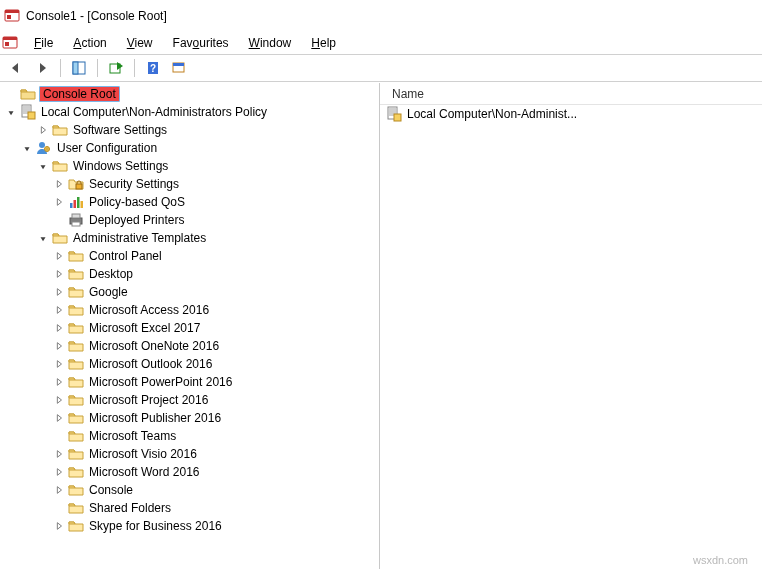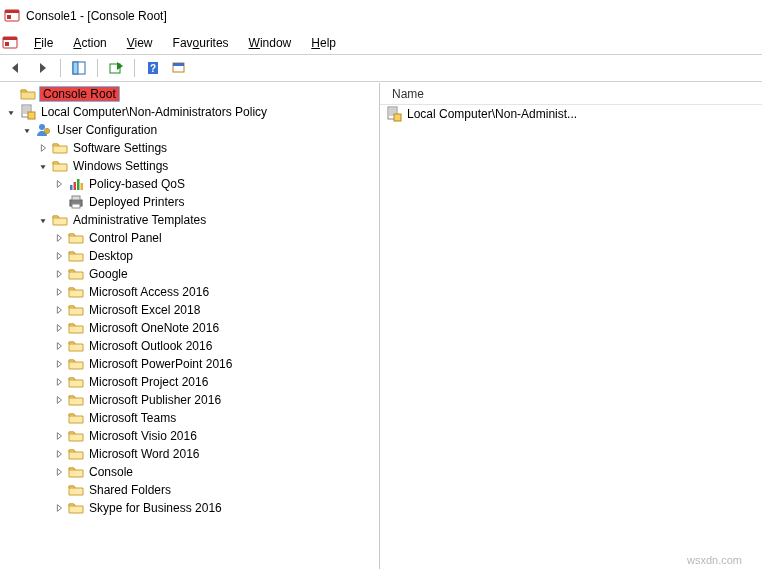--- a/index.html
+++ b/index.html
@@ -126,21 +126,21 @@
     height: 16px;
     display: inline-flex;
     align-items: center;
     justify-content: center;
     flex-shrink: 0;
   }
   .indent { display: inline-block; height: 1px; }
   .watermark {
     position: absolute;
     bottom: 3px;
-    right: 20px;
+    right: 14px;
     font-size: 11px;
     color: #b8b8b8;
   }
 </style>
 </head>
 <body>
 
 <div class="titlebar">
   <span class="icon">
     <svg viewBox="0 0 16 16" width="16" height="16">
@@ -233,65 +233,81 @@
     <span class="icon">
             <svg viewBox="0 0 16 16" width="16" height="16">
               <rect x="2" y="1" width="9" height="12" fill="#fff" stroke="#888"></rect>
               <path d="M3 3h7M3 5h7M3 7h7M3 9h5" stroke="#888" stroke-width="0.8"></path>
               <rect x="8" y="8" width="7" height="7" fill="#f6d060" stroke="#b88a20"></rect>
             </svg>
           </span>
     <span class="label">Local Computer\Non-Administrators Policy</span>
   </div>
         <div class="node">
+    <span class="indent" style="width:32px"></span>
+    <span class="expander">
+            <svg viewBox="0 0 12 12" width="10" height="10">
+              <path d="M4 2 L9 6 L4 10 Z" fill="none" stroke="#808080" stroke-width="1.2"></path>
+            </svg>
+          </span>
+    <span class="icon">
+            <svg viewBox="0 0 16 16" width="16" height="16">
+              <path d="M1 4h5l1 2h8v7H1z" fill="#ffe9a8" stroke="#c9a23a"></path>
+              <path d="M1 4h5l1 2H1z" fill="#f3d37a" stroke="#c9a23a"></path>
+            </svg>
+          </span>
+    <span class="label">Software Settings</span>
+  </div>
+        <div class="node">
     <span class="indent" style="width:16px"></span>
     <span class="expander">
             <svg viewBox="0 0 12 12" width="10" height="10">
               <path d="M3 5 L9 5 L6 10 Z" fill="#404040"></path>
             </svg>
           </span>
     <span class="icon">
             <svg viewBox="0 0 16 16" width="16" height="16">
               <circle cx="6" cy="5" r="3" fill="#4a90d9"></circle>
               <path d="M1 14c0-3 2.5-5 5-5s5 2 5 5z" fill="#4a90d9"></path>
               <circle cx="11" cy="9" r="2.5" fill="#f6d060" stroke="#b88a20"></circle>
               <path d="M11 7v4M9 9h4" stroke="#b88a20" stroke-width="0.6"></path>
             </svg>
           </span>
     <span class="label">User Configuration</span>
   </div>
         <div class="node">
     <span class="indent" style="width:32px"></span>
     <span class="expander">
             <svg viewBox="0 0 12 12" width="10" height="10">
-              <path d="M4 2 L9 6 L4 10 Z" fill="none" stroke="#808080" stroke-width="1.2"></path>
-            </svg>
-          </span>
-    <span class="icon">
-            <svg viewBox="0 0 16 16" width="16" height="16">
-              <path d="M1 4h5l1 2h8v7H1z" fill="#ffe9a8" stroke="#c9a23a"></path>
-              <path d="M1 4h5l1 2H1z" fill="#f3d37a" stroke="#c9a23a"></path>
-            </svg>
-          </span>
-    <span class="label">Software Settings</span>
-  </div>
-        <div class="node">
-    <span class="indent" style="width:32px"></span>
-    <span class="expander">
-            <svg viewBox="0 0 12 12" width="10" height="10">
               <path d="M3 5 L9 5 L6 10 Z" fill="#404040"></path>
             </svg>
           </span>
     <span class="icon">
             <svg viewBox="0 0 16 16" width="16" height="16">
               <path d="M1 4h5l1 2h8v7H1z" fill="#ffe9a8" stroke="#c9a23a"></path>
               <path d="M1 4h5l1 2H1z" fill="#f3d37a" stroke="#c9a23a"></path>
             </svg>
           </span>
     <span class="label">Windows Settings</span>
+  </div>
+        <div class="node">
+    <span class="indent" style="width:48px"></span>
+    <span class="expander">
+            <svg viewBox="0 0 12 12" width="10" height="10">
+              <path d="M4 2 L9 6 L4 10 Z" fill="none" stroke="#808080" stroke-width="1.2"></path>
+            </svg>
+          </span>
+    <span class="icon">
+            <svg viewBox="0 0 16 16" width="16" height="16">
+              <path d="M1 4h5l1 2h8v7H1z" fill="#ffe9a8" stroke="#c9a23a"></path>
+              <rect x="8" y="8" width="6" height="5" fill="#f0b030" stroke="#9c6b10"></rect>
+              <path d="M9 8v-1a2 2 0 014 0v1" fill="none" stroke="#9c6b10"></path>
+            </svg>
+          </span>
+    <span class="label">Security Settings</span>
   </div>
         <div class="node">
     <span class="indent" style="width:48px"></span>
     <span class="expander">
             <svg viewBox="0 0 12 12" width="10" height="10">
               <path d="M4 2 L9 6 L4 10 Z" fill="none" stroke="#808080" stroke-width="1.2"></path>
             </svg>
           </span>
     <span class="icon">
             <svg viewBox="0 0 16 16" width="16" height="16">
@@ -396,21 +412,21 @@
             <svg viewBox="0 0 12 12" width="10" height="10">
               <path d="M4 2 L9 6 L4 10 Z" fill="none" stroke="#808080" stroke-width="1.2"></path>
             </svg>
           </span>
     <span class="icon">
             <svg viewBox="0 0 16 16" width="16" height="16">
               <path d="M1 4h5l1 2h8v7H1z" fill="#ffe9a8" stroke="#c9a23a"></path>
               <path d="M1 4h5l1 2H1z" fill="#f3d37a" stroke="#c9a23a"></path>
             </svg>
           </span>
-    <span class="label">Microsoft Excel 2018</span>
+    <span class="label">Microsoft Excel 2017</span>
   </div>
         <div class="node">
     <span class="indent" style="width:48px"></span>
     <span class="expander">
             <svg viewBox="0 0 12 12" width="10" height="10">
               <path d="M4 2 L9 6 L4 10 Z" fill="none" stroke="#808080" stroke-width="1.2"></path>
             </svg>
           </span>
     <span class="icon">
             <svg viewBox="0 0 16 16" width="16" height="16">

